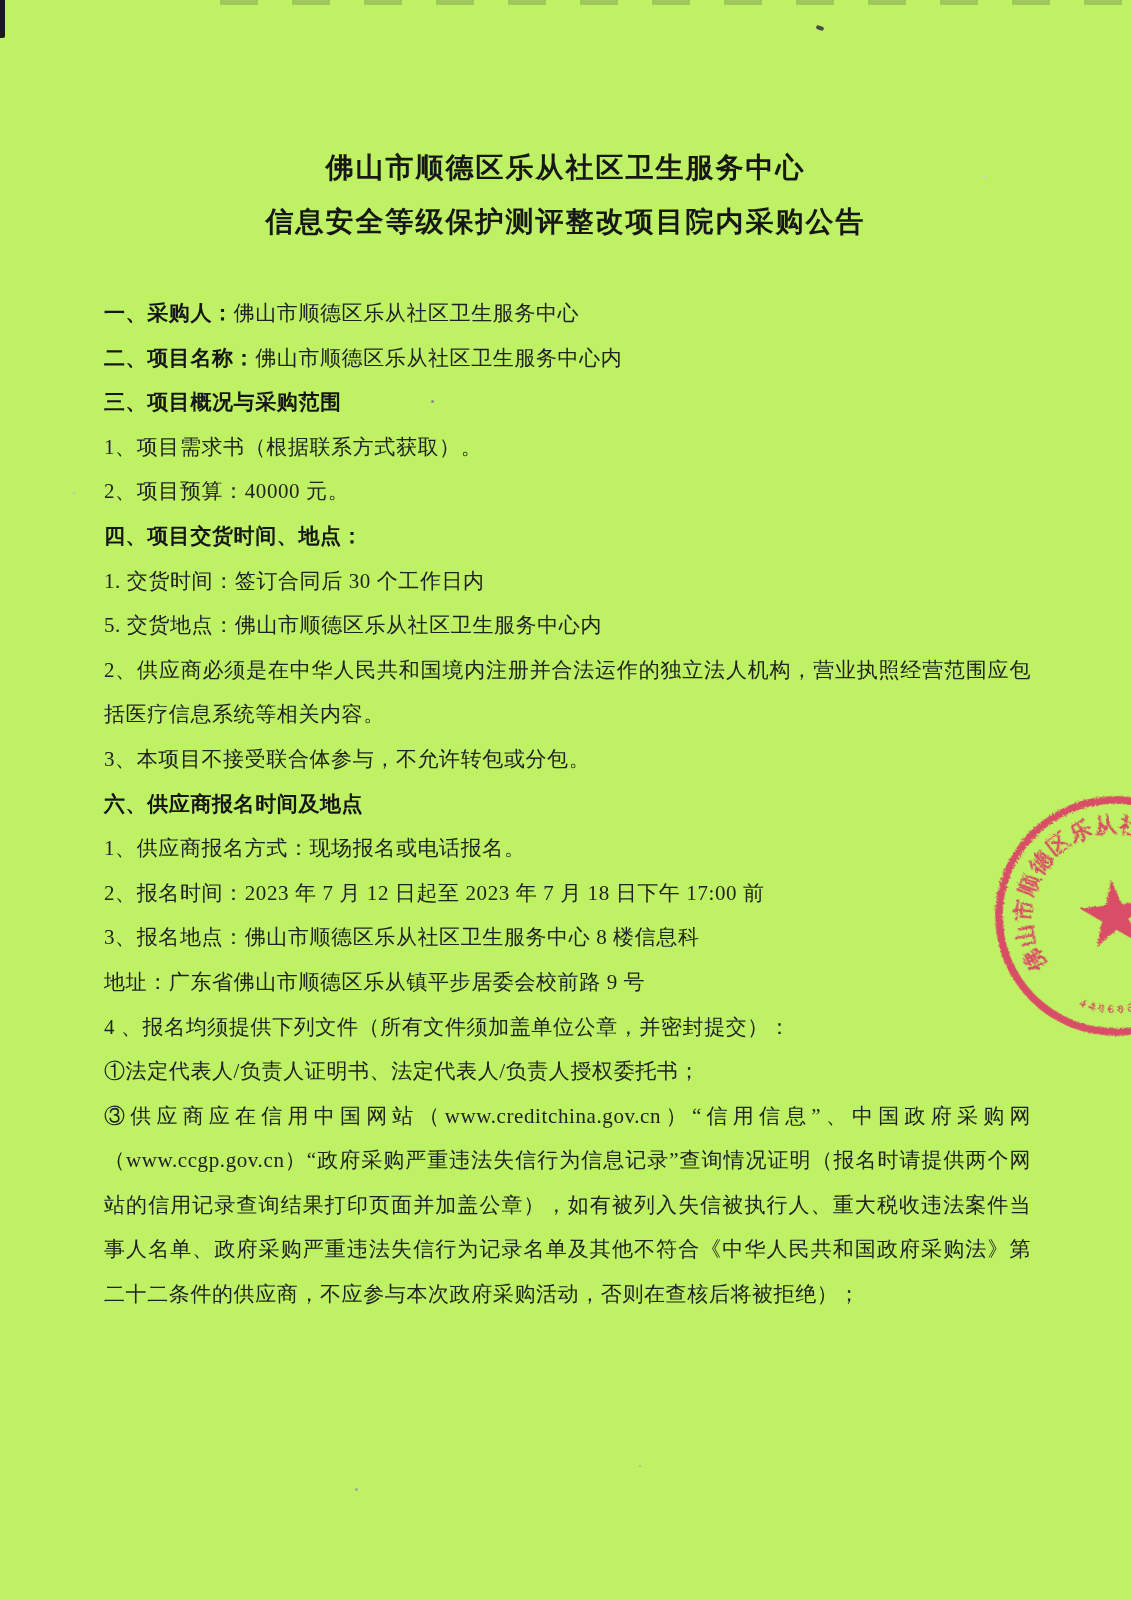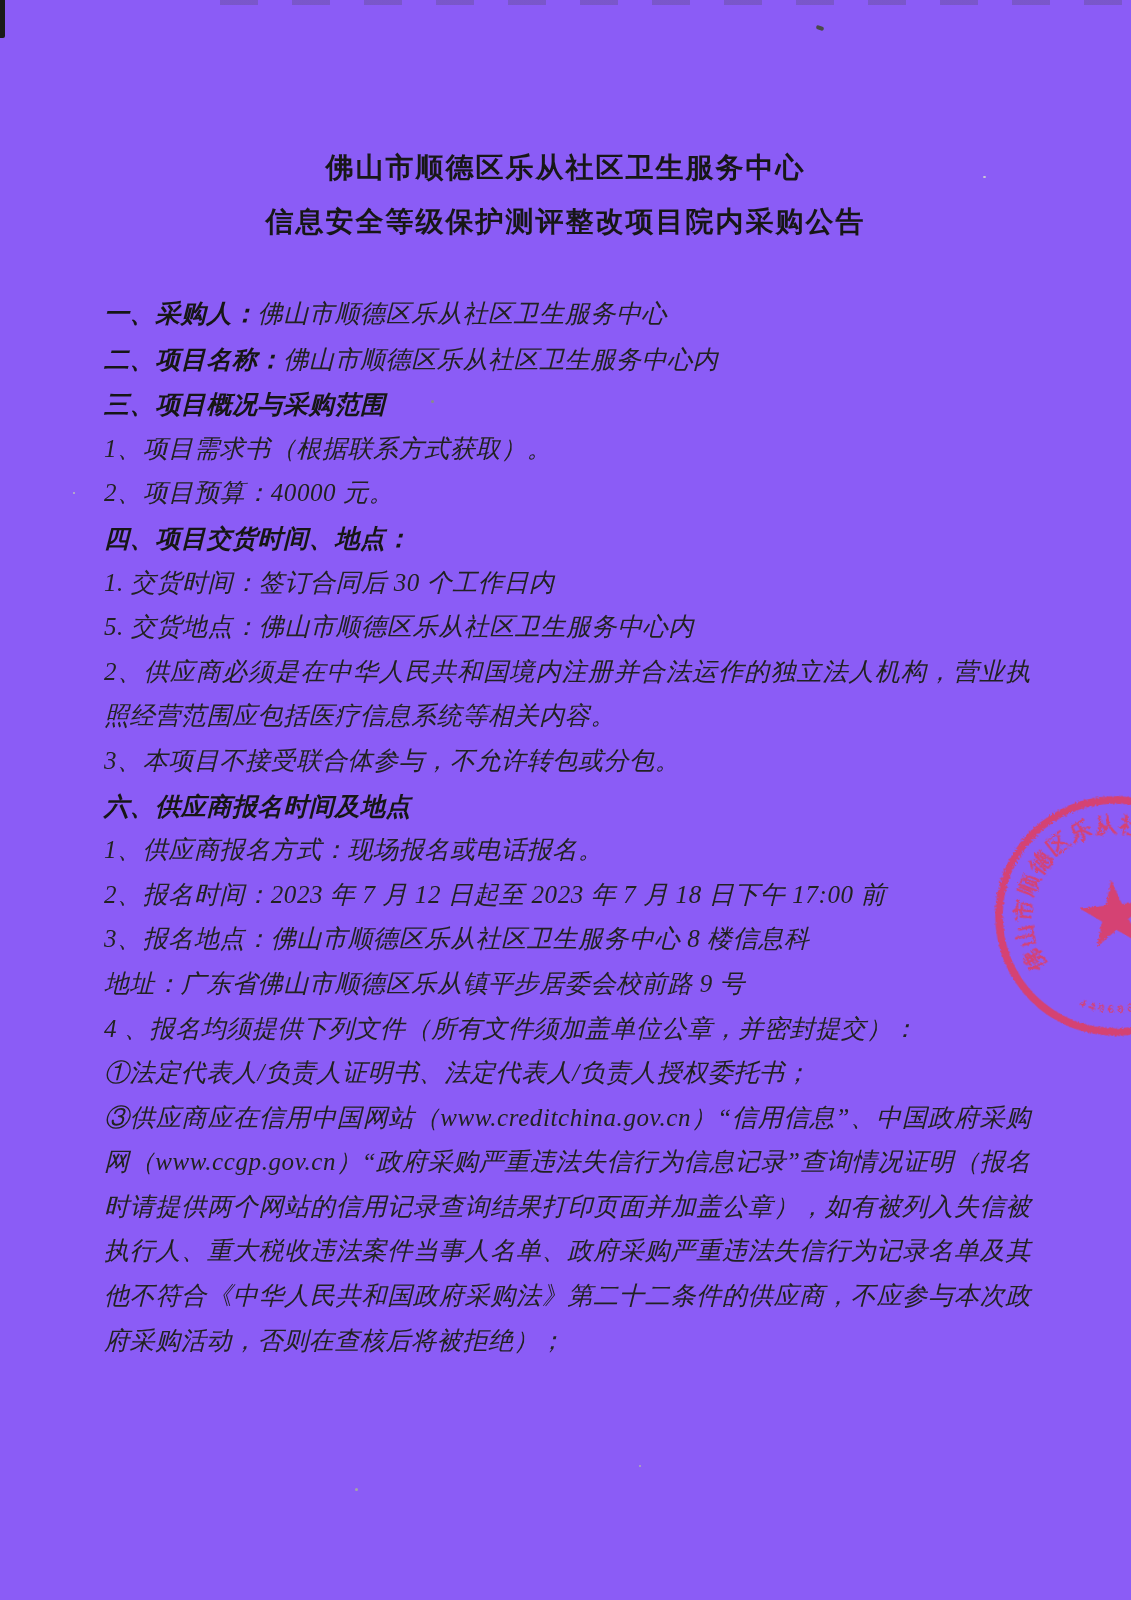--- a/index.html
+++ b/index.html
@@ -1,20 +1,20 @@
 <!DOCTYPE html>
 <html><head>
 <meta charset="utf-8">
 <style>
   html,body{margin:0;padding:0;background:#e8e8e8;}
   .page{
     position:relative;
     width:1131px;height:1600px;
     margin:0 auto;
-    background:#8b5cf6;
+    background:#bef264;
     overflow:hidden;
     font-family:"Liberation Serif","DejaVu Serif",serif;
     color:#1f1f1f;
   }
   
   .edge-strip{
     position:absolute;left:0;top:0;width:5px;height:38px;
     background:#1b1b1b;border-radius:0 0 2px 0;
   }
   .edge-smear{
@@ -33,22 +33,22 @@
 
   .titles{
     position:absolute;top:141px;left:0;width:100%;
     text-align:center;
     font-family:"Liberation Sans","DejaVu Sans",sans-serif;
     font-weight:700;font-size:28px;line-height:54px;
     letter-spacing:2px;color:#171717;
   }
   .doc-body{
     position:absolute;top:291px;left:104px;width:927px;
-    font-size:25px;line-height:44.6px;letter-spacing:.6px;
-    text-align:justify;color:#222;font-style:italic;
+    font-size:21px;line-height:44.6px;letter-spacing:.6px;
+    text-align:justify;color:#222;
   }
   .doc-body p{margin:0;padding:0;}
   .hd{font-weight:700;color:#161616;
       font-family:"Liberation Sans","DejaVu Sans",sans-serif;}
   .lbl{font-weight:700;color:#161616;
       font-family:"Liberation Sans","DejaVu Sans",sans-serif;}
   .indent{padding-left:32px;}
 
   .seal{
     position:absolute;left:985px;top:786px;width:260px;height:260px;

